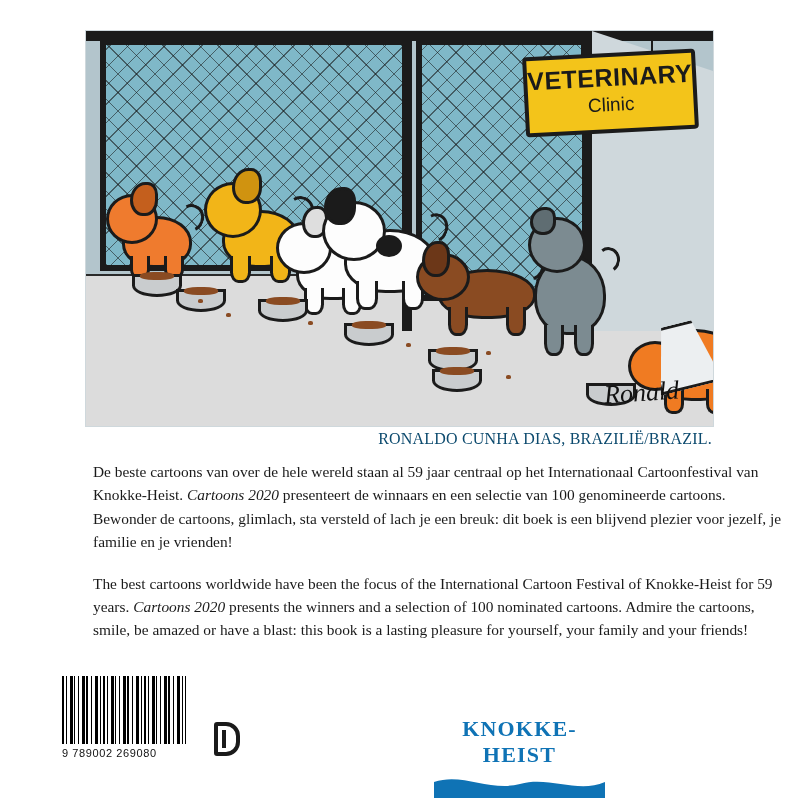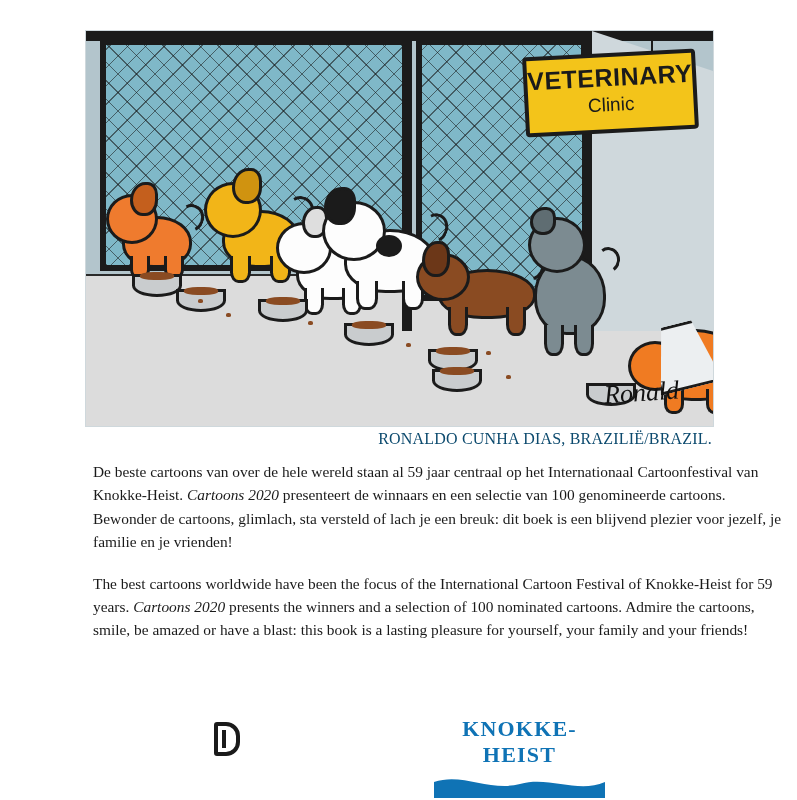--- a/index.html
+++ b/index.html
@@ -420,20 +420,24 @@
     <div class="signature">Ronald</div>
   </div>
 
   <div class="credit">RONALDO CUNHA DIAS, BRAZILIË/BRAZIL.</div>
 
   <div class="blurb">
     <p><span>De beste cartoons van over de hele wereld staan al 59 jaar centraal op het Internationaal Cartoonfestival van Knokke-Heist. </span><span class="ital">Cartoons 2020</span><span> presenteert de winnaars en een selectie van 100 genomineerde cartoons. Bewonder de cartoons, glimlach, sta versteld of lach je een breuk: dit boek is een blijvend plezier voor jezelf, je familie en je vrienden!</span></p>
     <p><span>The best cartoons worldwide have been the focus of the International Cartoon Festival of Knokke-Heist for 59 years. </span><span class="ital">Cartoons 2020</span><span> presents the winners and a selection of 100 nominated cartoons. Admire the cartoons, smile, be amazed or have a blast: this book is a lasting pleasure for yourself, your family and your friends!</span></p>
   </div>
 
+  <div class="barcode-wrap">
+    <div class="barcode"></div>
+    <div class="barcode-num">9 789002 269080</div>
+  </div>
 
   <div class="logo-davidsfonds">
     <div class="df-mark"></div>
     <div class="df-text">
     </div>
   </div>
 
   <div class="logo-knokke">
     <div class="kh-text">KNOKKE-HEIST</div>
     <div class="kh-wave">

